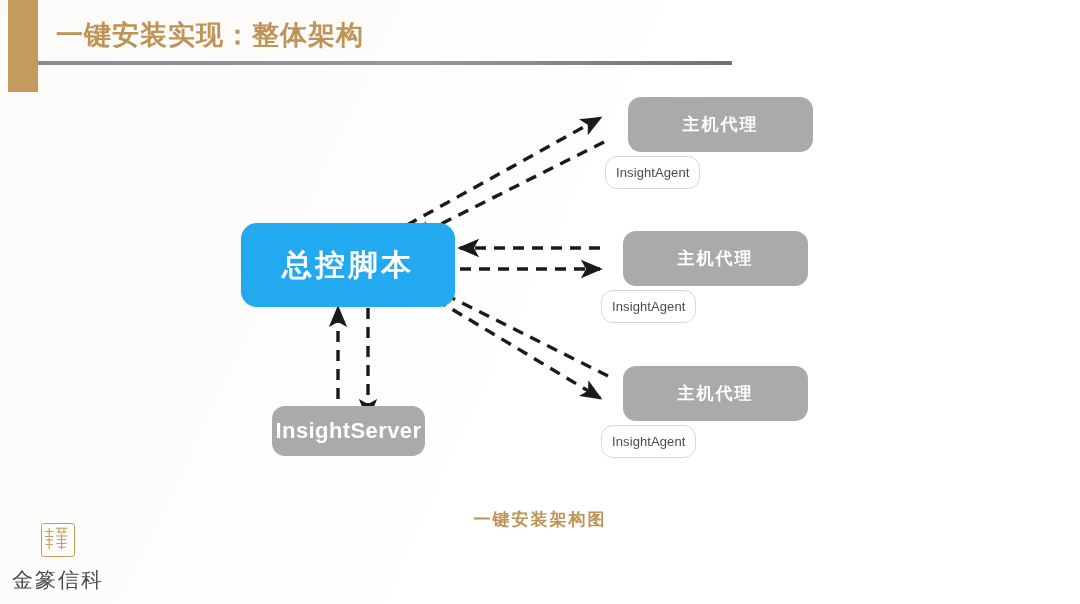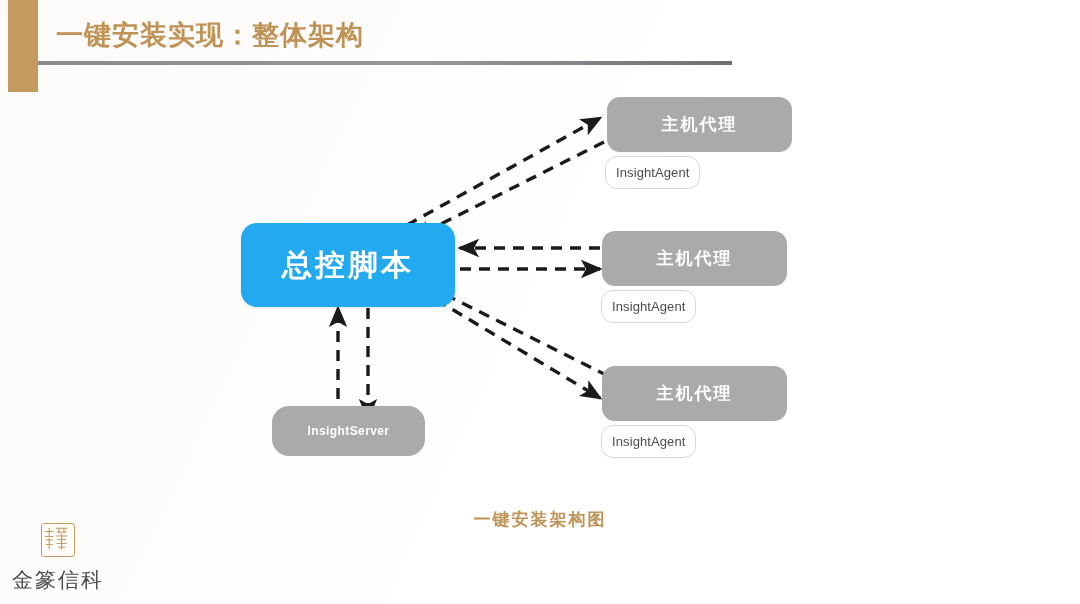--- a/index.html
+++ b/index.html
@@ -83,27 +83,27 @@
     font-size: 30px;
     font-weight: bold;
     letter-spacing: 3px;
     box-shadow: 0 1px 3px rgba(0,0,0,0.10);
   }
   .node-agent {
     background: #aaaaaa;
     font-size: 17px;
     font-weight: bold;
     letter-spacing: 2px;
+    margin-left: 21px;
   }
   .node-server {
     background: #aaaaaa;
-    font-size: 12px;
+    font-size: 22px;
     font-weight: bold;
     letter-spacing: 0.4px;
-    border-radius: 17px;
   }
 
   .pill {
     position: absolute;
     box-sizing: border-box;
     display: flex;
     align-items: center;
     justify-content: center;
     height: 33px;
     padding: 0 10px;

